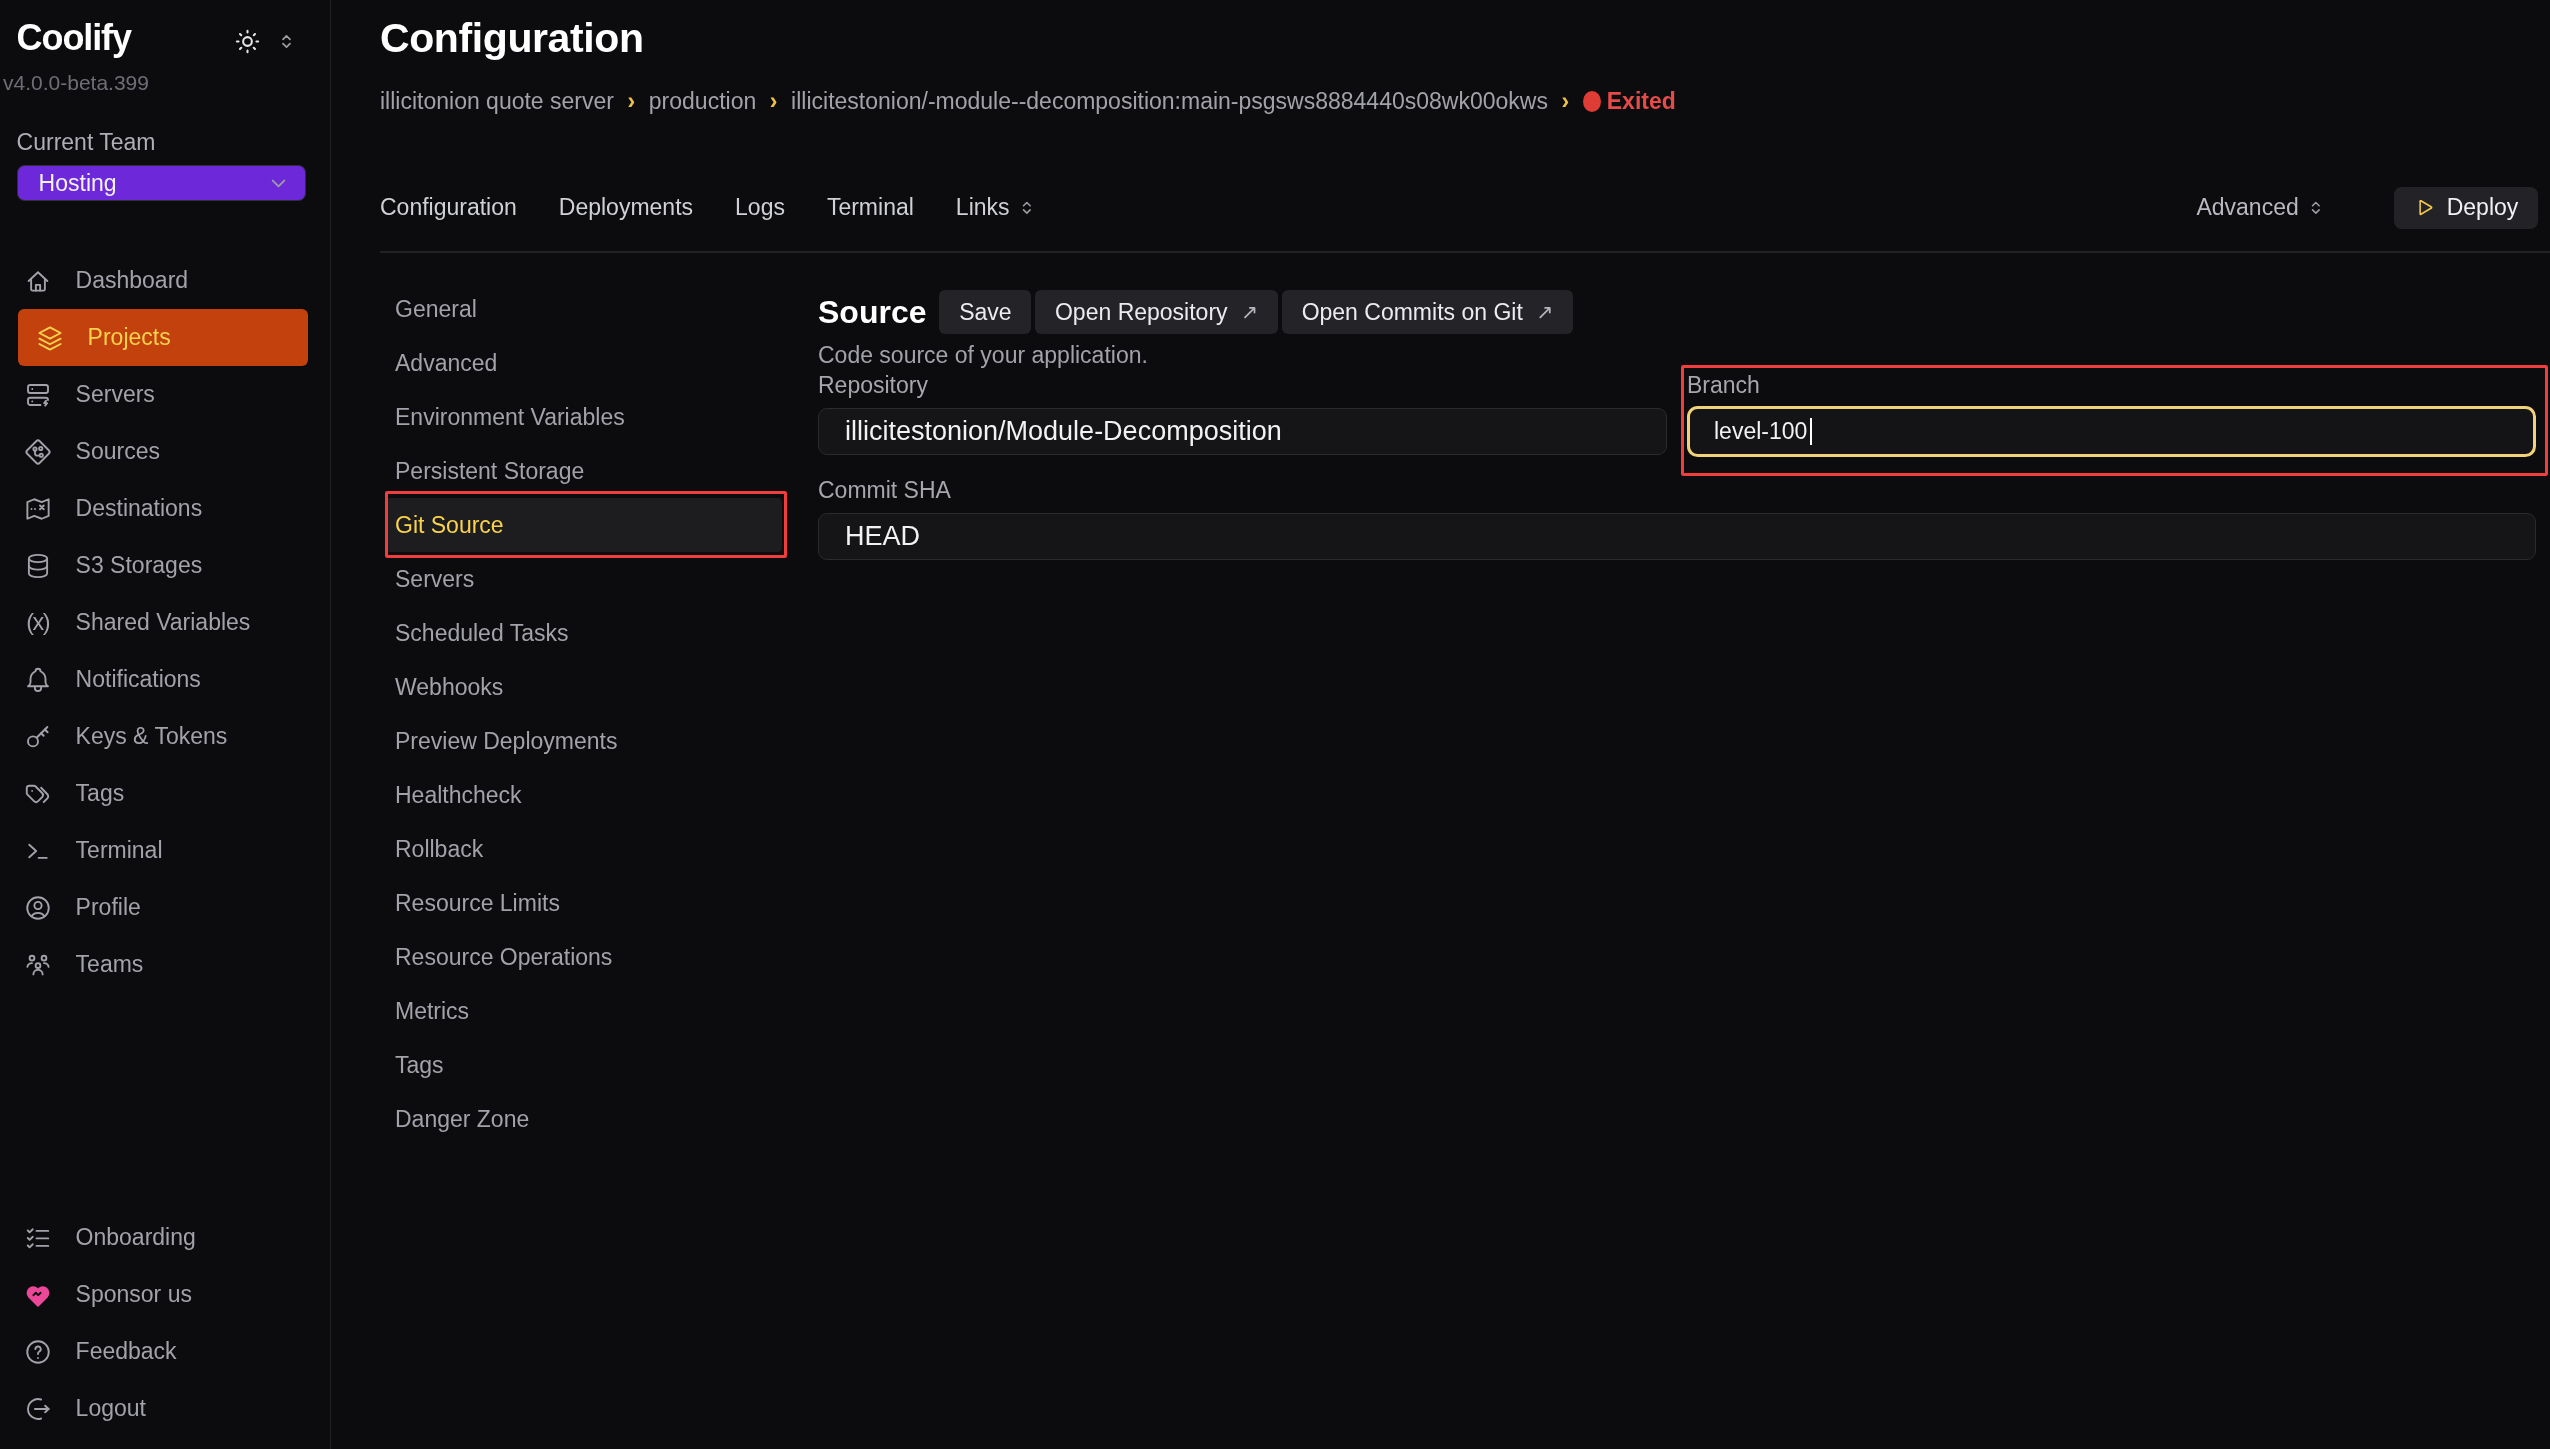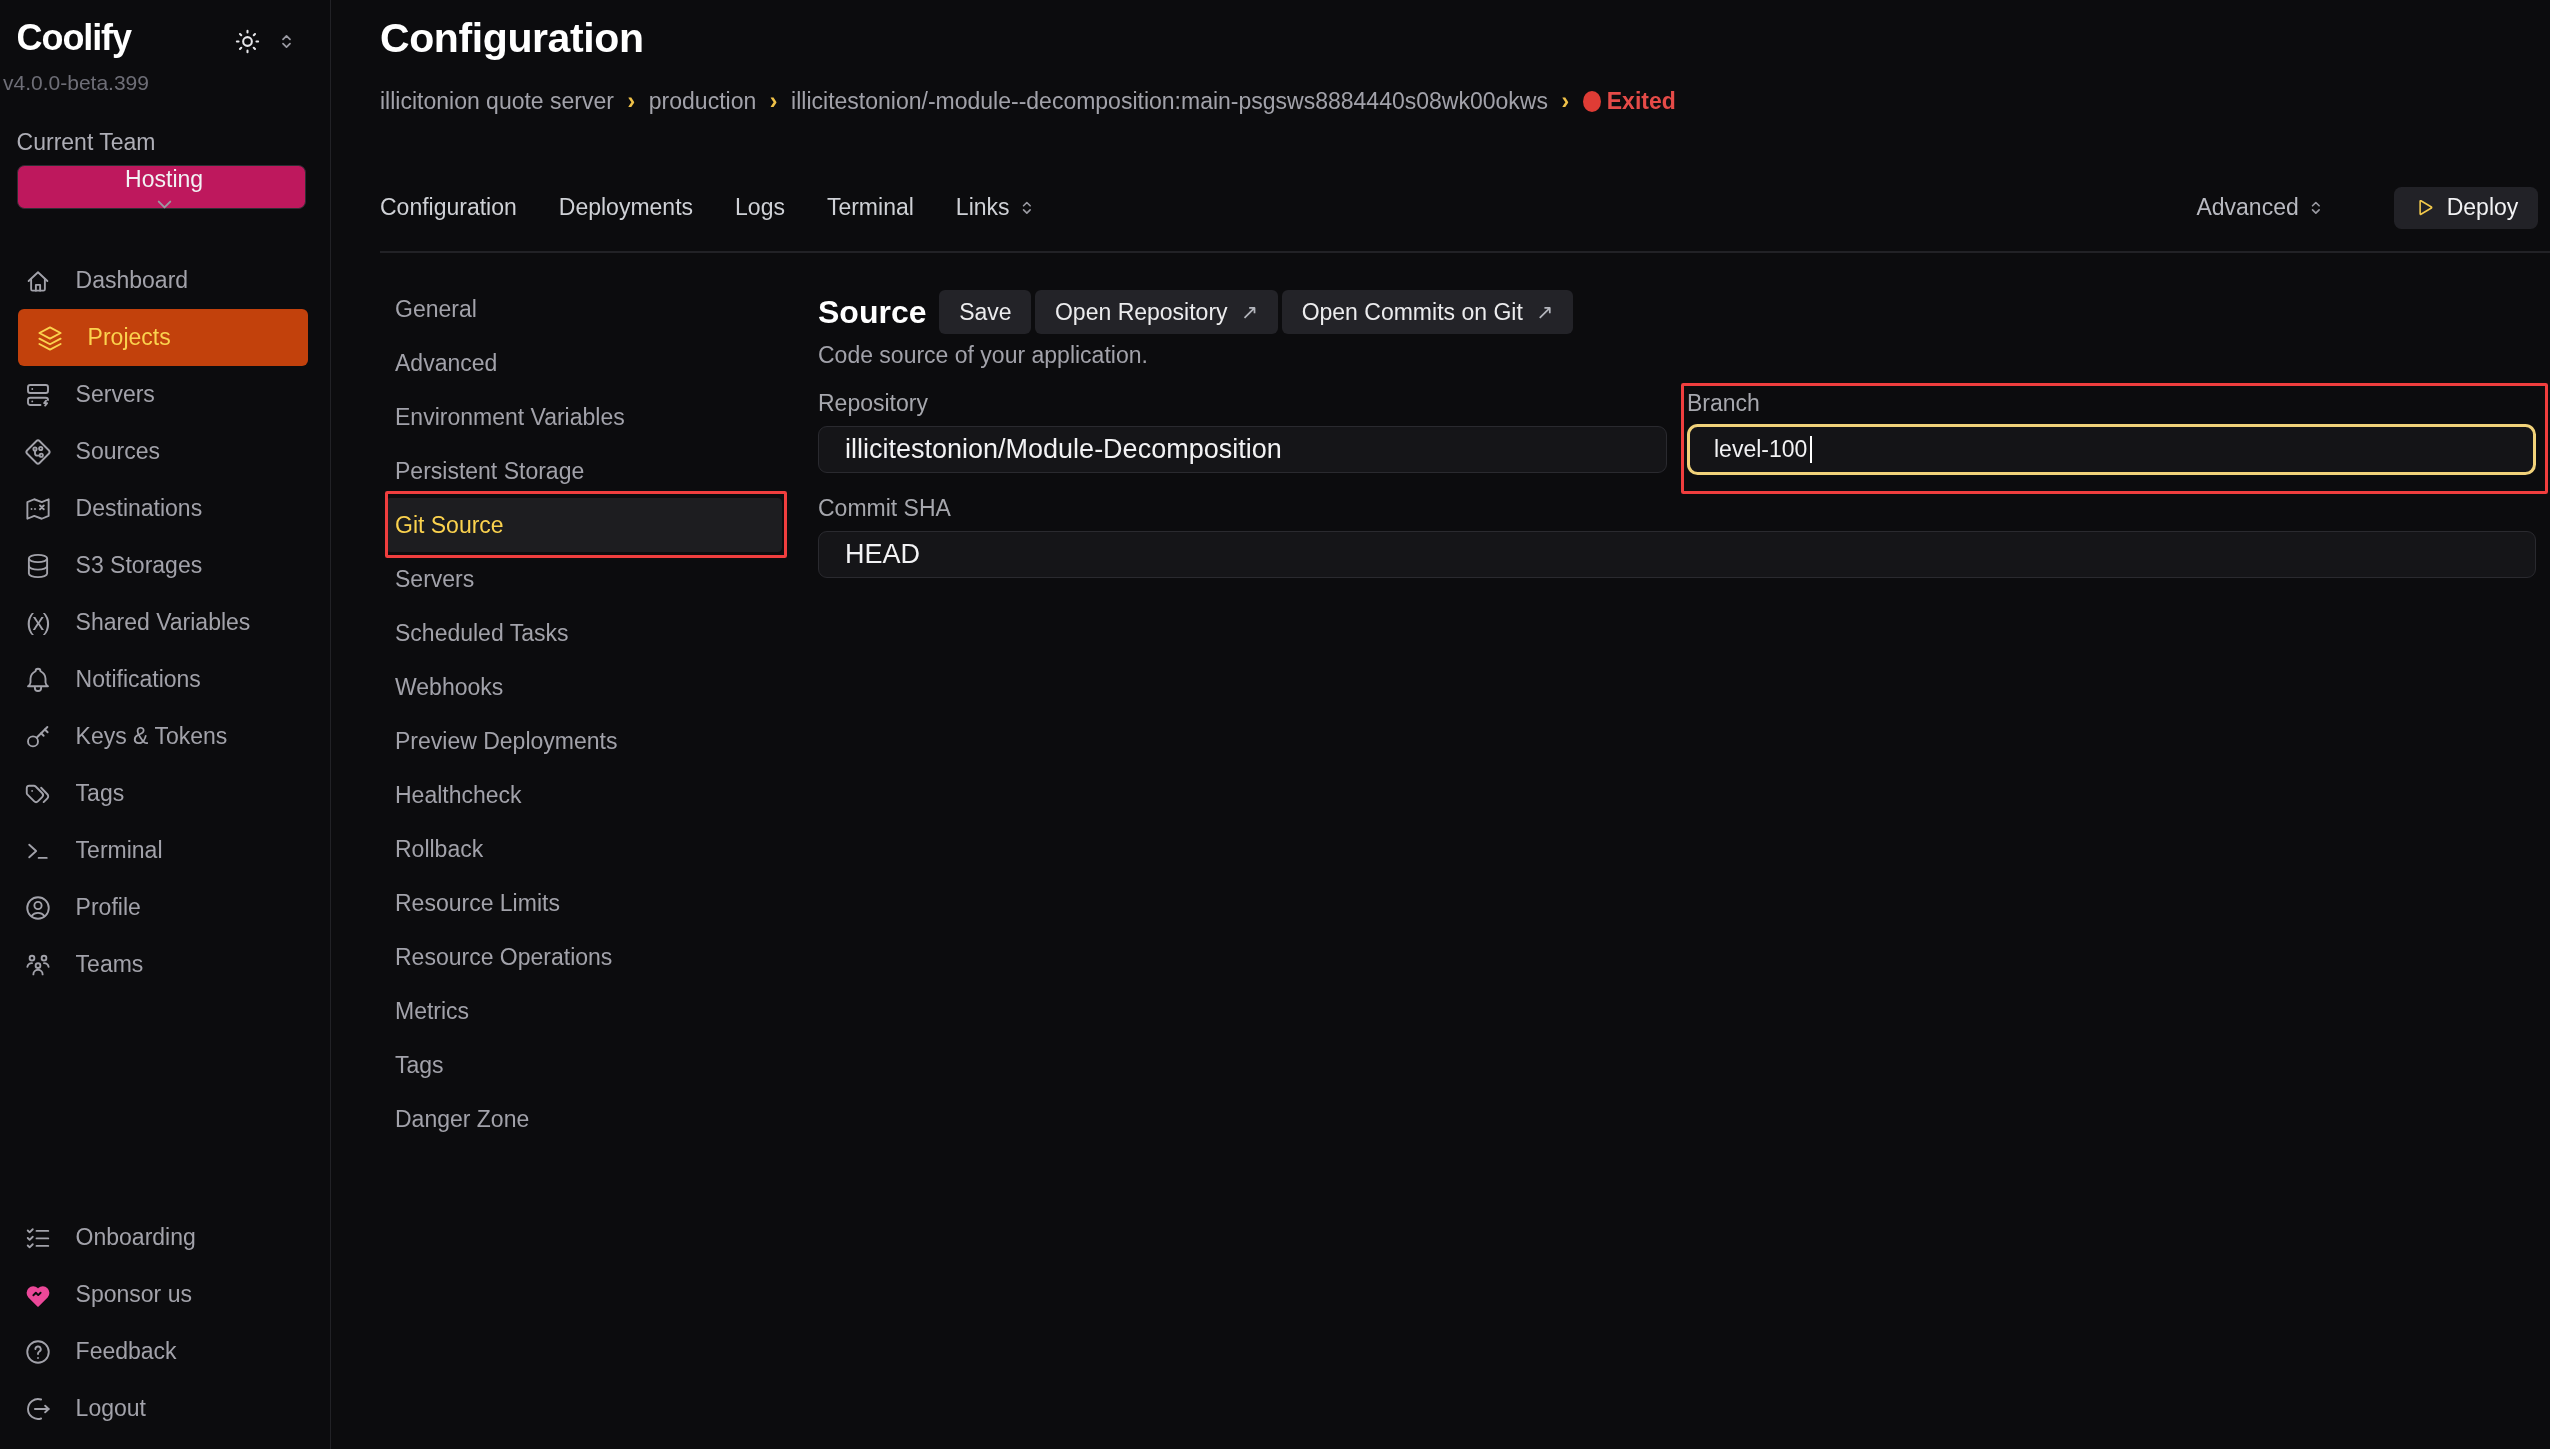--- a/index.html
+++ b/index.html
@@ -12,23 +12,23 @@
   svg { display:block; }
 
   
   .sidebar { position:absolute; top:0; bottom:0; left:0; width:331px; border-right:1.5px solid #222226; }
   .logo-row { position:absolute; top:16.6px; left:16.6px; right:33px; display:flex; justify-content:space-between; align-items:flex-start; }
   .logo { font-size:36px; font-weight:700; letter-spacing:-1.1px; color:#ffffff; }
   .top-icons { display:flex; align-items:center; gap:13.6px; margin-top:10.6px; color:#e6e6ea; }
   .top-icons .dim { color:#9a9aa2; }
   .version { position:absolute; top:71px; left:3px; font-size:21px; color:#6e6e77; }
   .team-label { position:absolute; top:129px; left:16.6px; color:#aeaeb6; }
-  .team-select { position:absolute; top:165px; left:16.6px; width:289px; height:44px; background:#be185d;
+  .team-select { position:absolute; top:165px; left:16.6px; width:289px; height:36px; background:#6d28d9;
     border:1.5px solid #2e2e33; border-radius:7.6px; display:flex; align-items:center; justify-content:space-between;
-    padding:0 15px 0 21px; color:#f2f2f4; cursor:pointer;flex-direction:column; }
+    padding:0 15px 0 21px; color:#f2f2f4; cursor:pointer; }
   .nav { position:absolute; top:252px; left:6px; right:22px; }
   .nav-bottom { position:absolute; bottom:12px; left:6px; right:6px; }
   .nav-item { height:57px; display:flex; align-items:center; gap:23px; padding-left:16.6px; border-radius:6px; color:#a2a2aa; cursor:pointer; }
   .nav-item .nav-ic { width:30px; height:30px; flex:0 0 30px; display:flex; align-items:center; justify-content:center; }
   .nav-item.active { background:#c2410c; color:#fbd24e;margin-left:12px; }
   .nav-item .pink { color:#ec4899; }
   .icon-text { font-size:23.4px; font-weight:500; letter-spacing:-1.5px; }
 
   
   .content { position:absolute; left:332px; right:0; top:0; bottom:0; }
@@ -54,21 +54,21 @@
   .ring-git { position:absolute; inset:-6.8px -4.5px -6px -1.5px; border:3.8px solid #f03e3e; border-radius:2.3px; pointer-events:none; }
 
   
   .form { position:absolute; left:486px; top:282px; width:1712px; padding-top:7.6px; }
   .form-header { display:flex; align-items:center; gap:4px; height:45px;text-align:center; }
   .form-title { font-size:32px; font-weight:700; color:#ffffff; margin-right:9px; }
   .btn { height:44px; background:#232328; border-radius:6px; display:flex; align-items:center; padding:0 19.7px;
     color:#ececee; gap:13.6px; cursor:pointer; white-space:nowrap; }
   .btn .ext { color:#b3b5bc; font-size:20.4px; }
   .form-desc { margin-top:7.6px; color:#a2a2aa; }
-  .fields { margin-top:21px; display:grid; grid-template-columns:849px 849px; column-gap:14.4px; row-gap:19.7px;gap:20px; }
+  .fields { margin-top:3px; display:grid; grid-template-columns:849px 849px; column-gap:14.4px; row-gap:19.7px;gap:20px; }
   .field-label { display:block; color:#a6a7ad; margin-bottom:9.8px; line-height:26.5px; height:26.5px; }
   .input { width:100%; height:47px; background:#151518; border:1.5px solid #2a2a2f; border-radius:9px;
     padding:0 26px; font-size:27px; color:#f2f2f4; font-family:inherit; outline:none; }
   .field-commit { grid-column:1 / -1; }
   .branch-wrap { position:relative; }
   .ring-branch { position:absolute; inset:-6.8px -12px -19px -6px; border:3.8px solid #f03e3e; border-radius:2.3px; pointer-events:none; }
   .input-focused { height:51px; margin-top:-2.3px; background:#141417; border:3px solid #f1d27a; border-radius:10.6px;
     display:flex; align-items:center; padding:0 24px; color:#f2f2f4; cursor:text; }
   .caret { width:2.3px; height:27px; background:#ffffff; margin-left:2.3px; }
 </style>

